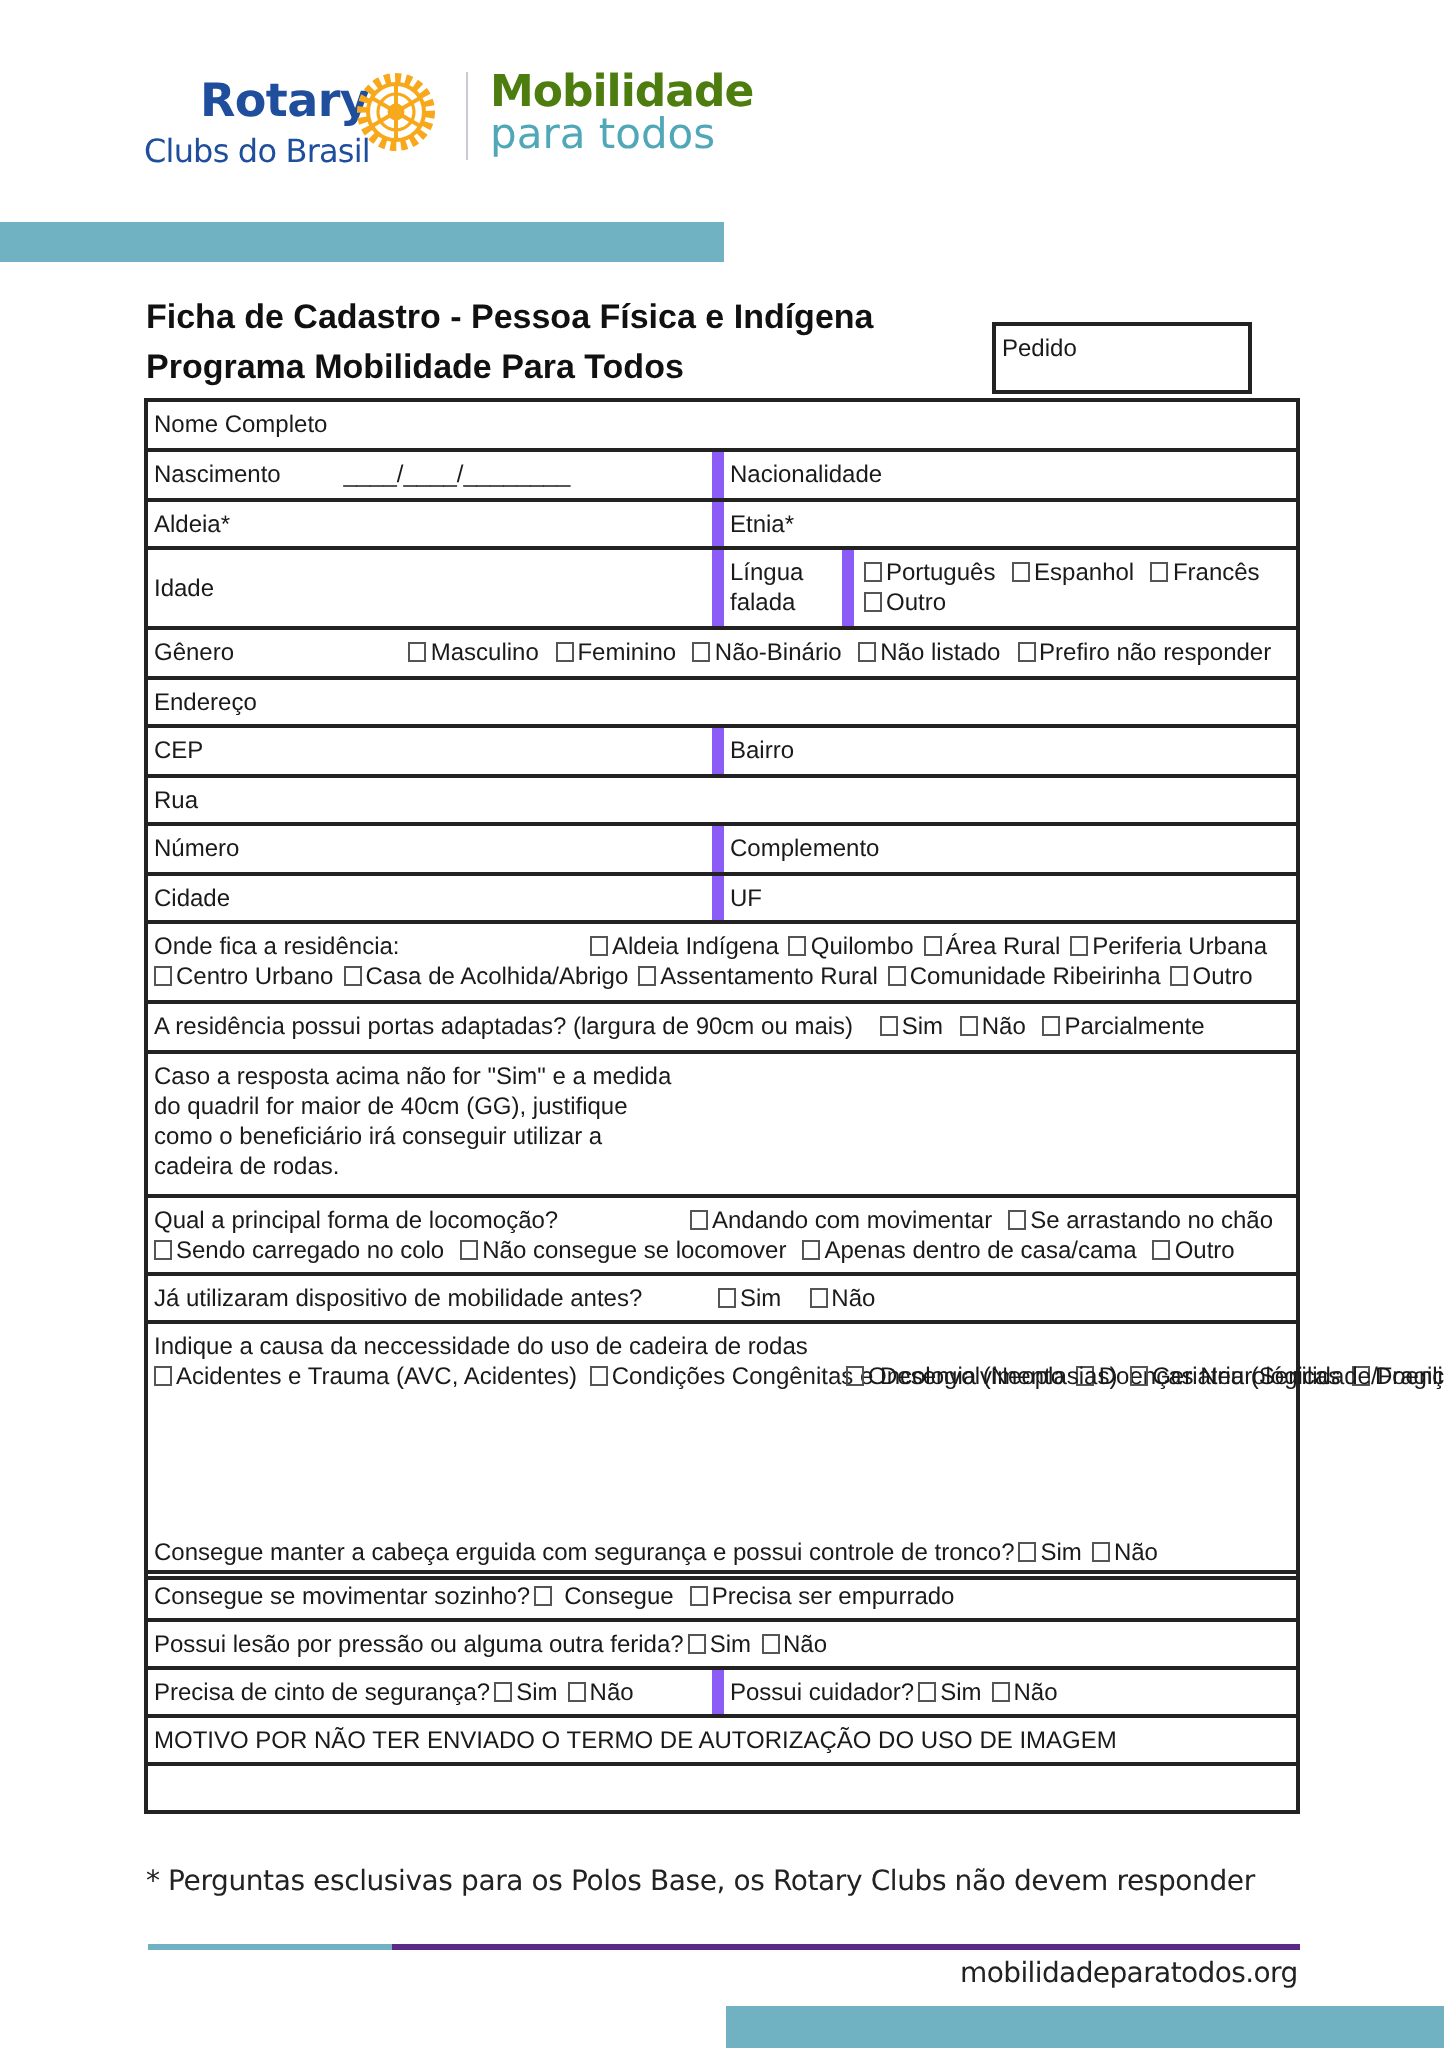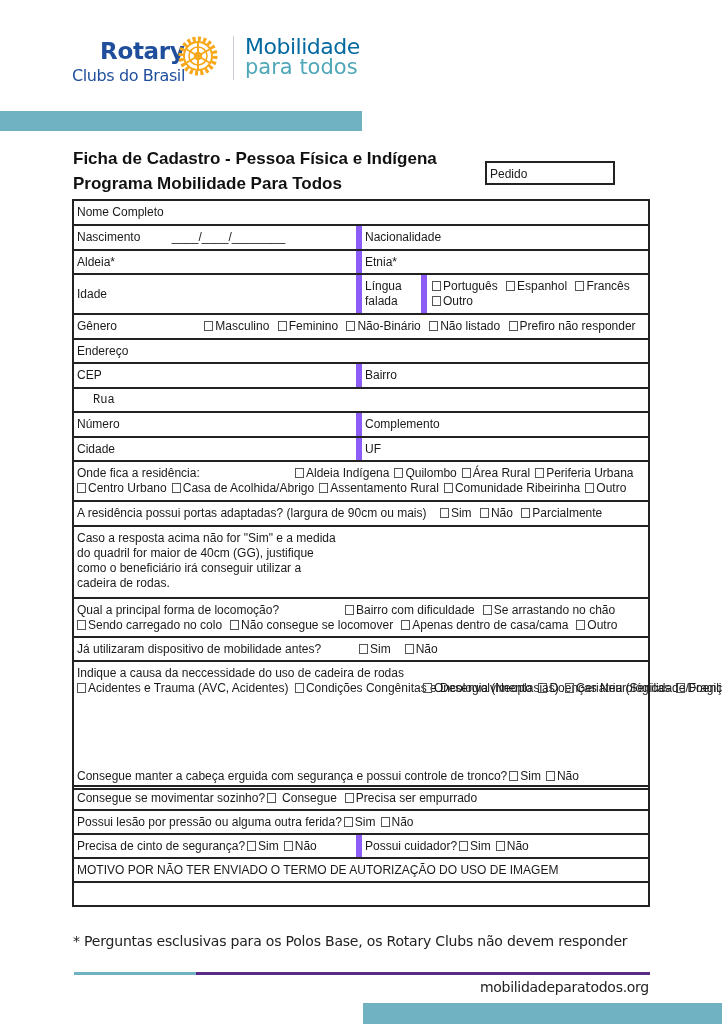--- a/index.html
+++ b/index.html
@@ -8,30 +8,30 @@
     background: #ffffff; color: #1a1a1a;
     font-family: "Liberation Sans", sans-serif;
   }
   .abs { position: absolute; }
 
   
   .rotary-word { left: 100px; top: 38px; font-size: 23px; font-weight: bold; color: #1f4e9c; font-family: "DejaVu Sans", sans-serif; letter-spacing: -0.3px; }
   .rotary-sub { left: 72px; top: 66px; font-size: 16px; color: #1f4e9c; font-family: "DejaVu Sans", sans-serif; letter-spacing: -0.4px; }
   .wheel { left: 176px; top: 34px; width: 44px; height: 44px; }
   .logo-sep { left: 233px; top: 36px; width: 1px; height: 44px; background: #c9ccd3; }
-  .mob-word { left: 245px; top: 34px; font-size: 22px; font-weight: normal; color: #0369a1; font-family: "DejaVu Sans", sans-serif; letter-spacing: -0.5px; }
+  .mob-word { left: 245px; top: 34px; font-size: 22px; font-weight: bold; color: #4d7c0f; font-family: "DejaVu Sans", sans-serif; letter-spacing: -0.5px; }
   .mob-sub { left: 245px; top: 55px; font-size: 21px; color: #4fa7b8; font-family: "DejaVu Sans", sans-serif; letter-spacing: 0px; }
 
   .teal-bar-top { left: 0; top: 111px; width: 362px; height: 20px; background: #70b2c2; }
 
   
   .title { left: 73px; font-size: 17px; font-weight: bold; color: #111; font-family: "Liberation Sans", sans-serif; }
   .title1 { top: 149px; }
   .title2 { top: 174px; }
-  .pedido { left: 485px; top: 161px; width: 130px; height: 24px; border: 2px solid #222; box-sizing: border-box; font-size: 12px; padding: 4px 3px; }
+  .pedido { left: 496px; top: 161px; width: 130px; height: 36px; border: 2px solid #222; box-sizing: border-box; font-size: 12px; padding: 4px 3px; }
 
   
   .form { left: 72px; top: 199px; width: 578px; height: 708px; border: 2px solid #222; box-sizing: border-box; }
   .row { position: absolute; left: 0; right: 0; border-bottom: 2px solid #222; box-sizing: border-box; }
   .cell { position: absolute; top: 0; bottom: 0; box-sizing: border-box; font-size: 12px; padding: 4px 3px; line-height: 15px; white-space: nowrap; }
   .vl { border-left: 6px solid #8b5cf6; }
   .cb { display: inline-block; width: 9px; height: 10px; border: 1px solid #555; box-sizing: border-box; vertical-align: -1px; margin-right: 2px; margin-left: 2px; }
   .opt { display: inline-block; margin-right: 3px; }
   .twocol { display: flex; }
   .col { flex: 0 0 auto; }
@@ -119,21 +119,21 @@
   <div class="row" style="top:139px;height:24px;">
     <div class="cell" style="left:0;right:0;"><span>Endereço</span></div>
   </div>
 
   <div class="row" style="top:163px;height:25px;">
     <div class="cell vl" style="left:282px;right:0;"><span>Bairro</span></div>
     <div class="cell" style="left:0;width:282px;"><span>CEP</span></div>
   </div>
 
   <div class="row" style="top:188px;height:24px;">
-    <div class="cell" style="left:16px;right:0;font-family:Liberation Mono, monospace;"><span>Rua</span></div>
+    <div class="cell" style="left:0;right:0;"><span>Rua</span></div>
   </div>
 
   <div class="row" style="top:212px;height:25px;">
     <div class="cell" style="left:0;width:282px;"><span>Número</span></div>
     <div class="cell vl" style="left:282px;right:0;"><span>Complemento</span></div>
   </div>
 
   <div class="row" style="top:237px;height:24px;">
     <div class="cell" style="left:0;width:282px;"><span>Cidade</span></div>
     <div class="cell vl" style="left:282px;right:0;"><span>UF</span></div>
@@ -164,21 +164,21 @@
       <div>Caso a resposta acima não for "Sim" e a medida</div>
       <div>do quadril for maior de 40cm (GG), justifique</div>
       <div>como o beneficiário irá conseguir utilizar a</div>
       <div>cadeira de rodas.</div>
     </div>
   </div>
 
   <div class="row" style="top:398px;height:39px;">
     <div class="cell" style="left:0;right:0;">
       <div>
-        <span style="display:inline-block;width:266px;">Qual a principal forma de locomoção?</span><span class="opt" style="margin-right:6px;"><span class="cb"></span><span>Bairro com dificuldade</span></span><span class="opt"><span class="cb"></span><span>Se arrastando no chão</span></span>
+        <span style="display:inline-block;width:266px;">Qual a principal forma de locomoção?</span><span class="opt" style="margin-right:6px;"><span class="cb"></span><span>Andando com movimentar</span></span><span class="opt"><span class="cb"></span><span>Se arrastando no chão</span></span>
       </div>
       <div>
         <span class="opt" style="margin-right:6px;"><span class="cb" style="margin-left:0;"></span><span>Sendo carregado no colo</span></span><span class="opt" style="margin-right:6px;"><span class="cb"></span><span>Não consegue se locomover</span></span><span class="opt" style="margin-right:6px;"><span class="cb"></span><span>Apenas dentro de casa/cama</span></span><span class="opt"><span class="cb"></span><span>Outro</span></span>
       </div>
     </div>
   </div>
 
   <div class="row" style="top:437px;height:24px;">
     <div class="cell" style="left:0;right:0;">
       <span style="display:inline-block;width:280px;">Já utilizaram dispositivo de mobilidade antes?</span><span class="opt" style="margin-right:12px;"><span class="cb"></span><span>Sim</span></span><span class="opt"><span class="cb"></span><span>Não</span></span>

